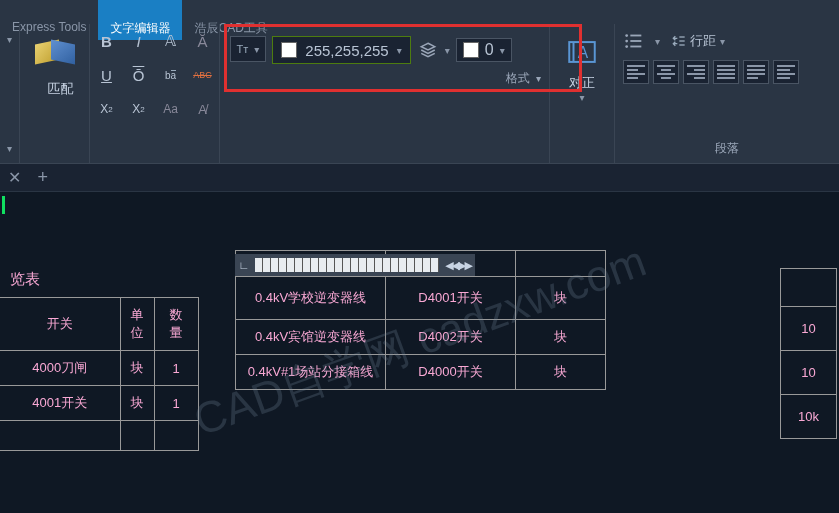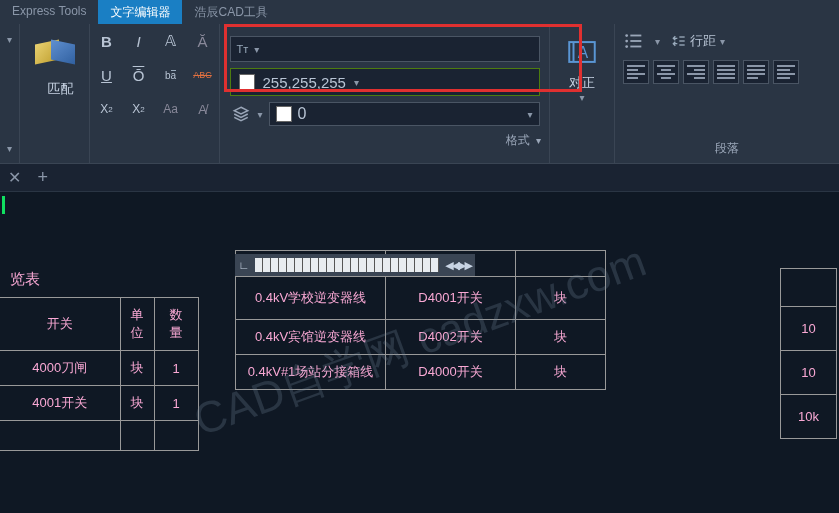--- a/index.html
+++ b/index.html
@@ -1,38 +1,38 @@
 <!DOCTYPE html>
 <html><head>
   <meta charset="utf-8">
   <style>
     * { margin: 0; padding: 0; box-sizing: border-box; font-family: "Microsoft YaHei", sans-serif; }
     body { background: #1a2332; color: #b8c4d4; width: 839px; height: 513px; overflow: hidden; position: relative; }
     
     .main-tabs { display: flex; height: 24px; background: #2a3544; font-size: 12px; }
-    .main-tab { padding: 4px 12px; color: #8a96a8; }
+    .main-tab { padding: 20px 12px; color: #8a96a8; }
     .main-tab.active { background: #1a7fc4; color: #fff; }
     
     .ribbon { display: flex; background: #2a3544; height: 140px; border-bottom: 1px solid #3a4554; }
     
     .rib-group { display: flex; flex-direction: column; align-items: center; padding: 6px 8px; border-right: 1px solid #3a4554; }
     .rib-group-content { flex: 1; display: flex; align-items: flex-start; gap: 6px; }
     .rib-dd { font-size: 10px; margin-left: 3px; }
     
     .match-btn { display: flex; flex-direction: column; align-items: center; padding: 4px; }
     .match-icon { width: 40px; height: 40px; position: relative; }
     .yellow-rect { position: absolute; width: 24px; height: 20px; background: linear-gradient(135deg,#e8d070,#c0a030); top: 8px; left: 0; transform: skewY(-12deg); }
     .blue-rect { position: absolute; width: 24px; height: 20px; background: linear-gradient(135deg,#6090d0,#3060a0); top: 8px; left: 16px; transform: skewY(12deg); }
     .match-lbl { font-size: 13px; color: #c8d4e4; margin-top: 6px; margin-left: 12px; }
     
     .fmt-row { display: flex; gap: 10px; align-items: center; margin-bottom: 6px; }
     .fmt-btn { width: 22px; height: 22px; display: flex; align-items: center; justify-content: center; font-size: 15px; color: #b8c4d4; cursor: pointer; }
     .abc-mark { font-size: 9px; text-decoration: line-through; color: #e07040; }
     
-    .font-area { display: flex; flex-direction: column; gap: 6px; padding-top: 6px; width: 310px; position: relative; }
+    .font-area { display: flex; flex-direction: row; gap: 6px; padding-top: 6px; width: 310px; position: relative; }
     .font-dd { display: flex; align-items: center; background: #1a2332; border: 1px solid #4a5564; height: 26px; padding: 0 6px; font-size: 13px; gap: 6px; }
     .font-dd select, .font-dd .dd-text { flex: 1; background: transparent; border: none; color: #c8d4e4; font-size: 13px; }
     .color-dd { display: flex; align-items: center; background: #1a2332; border: 1px solid #4d7c0f; height: 28px; padding: 0 8px; gap: 8px; }
     .color-sw { width: 16px; height: 16px; background: #fff; border: 1px solid #666; }
     .last-row { display: flex; align-items: center; gap: 6px; }
     .layer-ic { width: 22px; height: 18px; color: #9aa6b8; }
     .zero-box { display: flex; align-items: center; background: #1a2332; border: 1px solid #4a5564; height: 24px; padding: 0 6px; gap: 6px; flex: 1; }
     
     .red-hl { position: absolute; border: 3px solid #e03030; pointer-events: none; z-index: 50; }
     .red-box1 { top: 24px; left: 224px; width: 358px; height: 68px; }

